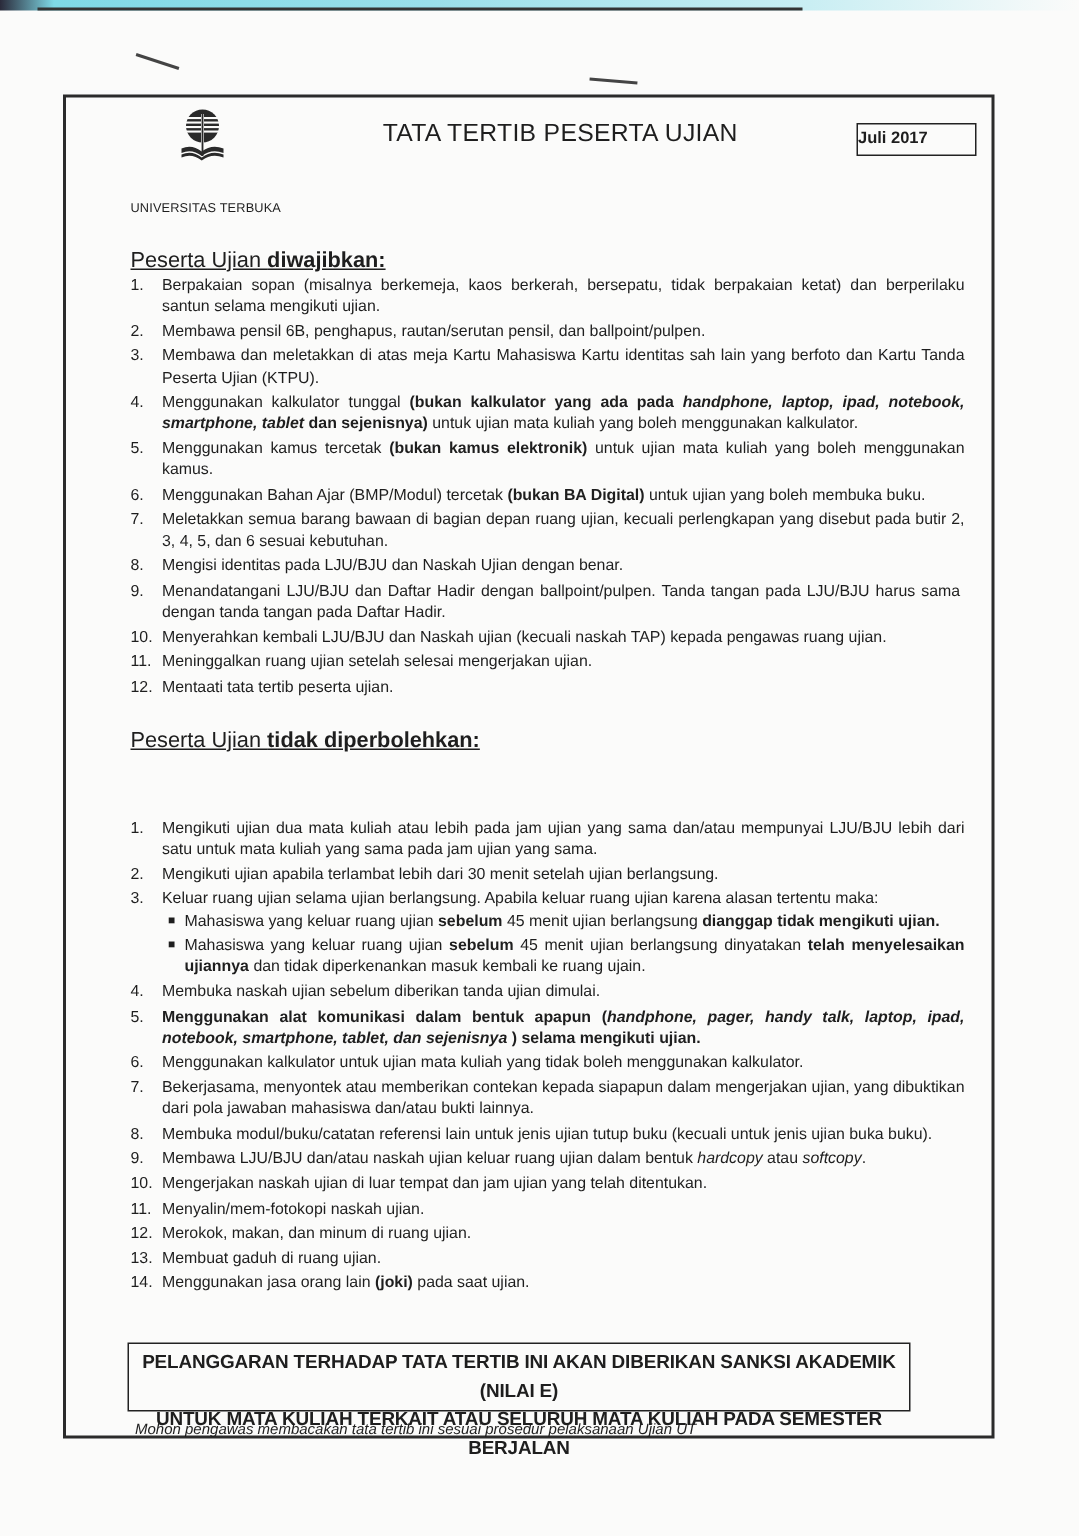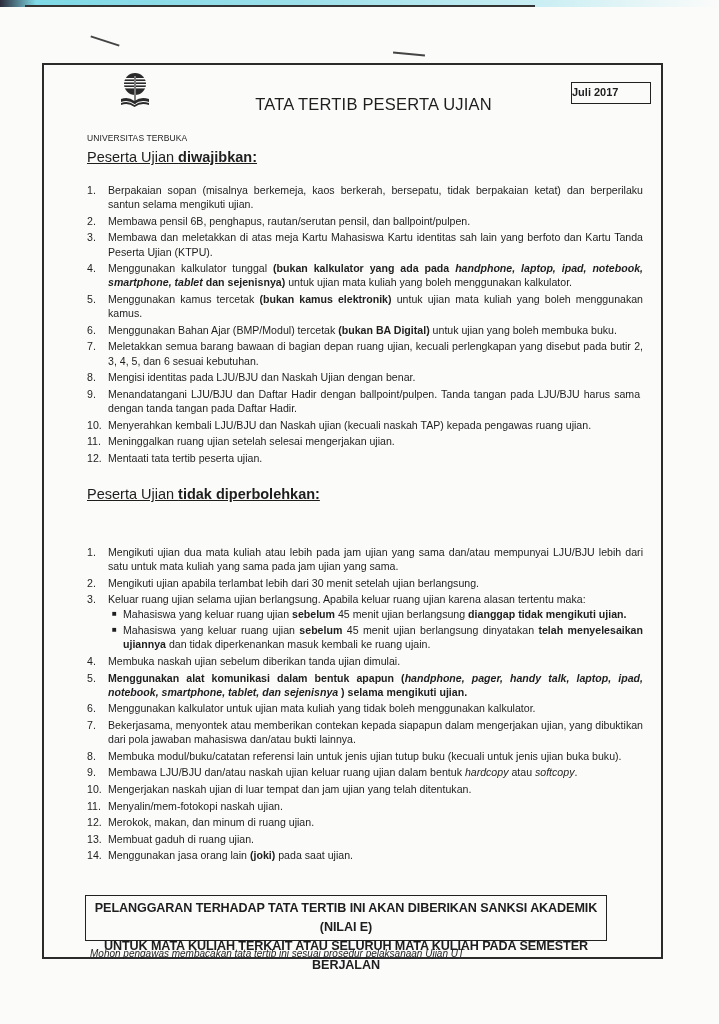--- a/index.html
+++ b/index.html
@@ -12,30 +12,30 @@
   .scan-top-line { position: absolute; left: 25px; top: 5px; width: 510px; height: 2px; background: #333; }
   .mark { position: absolute; height: 2px; background: #444; }
   .mark.m1 { left: 90px; top: 40px; width: 30px; transform: rotate(18deg); }
   .mark.m2 { left: 393px; top: 53px; width: 32px; transform: rotate(5deg); }
 
   .frame { position: absolute; left: 42px; top: 63px; width: 621px; height: 896px;
     border: 2px solid #2b2b2b; box-sizing: border-box; }
 
   .logo { position: absolute; left: 118px; top: 72px; width: 34px; height: 40px; }
   .univ { position: absolute; left: 87px; top: 133px; font-size: 8.5px; letter-spacing: 0.1px; }
-  .title { position: absolute; left: 0; width: 719px; top: 95px; text-align: center;
+  .title { position: absolute; left: 0; width: 719px; top: 80px; text-align: center;
     font-size: 16.5px; letter-spacing: 0.2px; }
   .title span { margin-left: 28px; }
   .date-box { position: absolute; left: 571px; top: 82px; width: 80px; height: 22px;
     border: 1.5px solid #222; box-sizing: border-box; font-size: 11px; font-weight: bold;
     line-height: 19px; }
 
   .section-head { position: absolute; left: 87px; font-size: 14.5px; text-decoration: underline; }
   .section-head b { font-weight: bold; }
-  .sh1 { top: 149px; }
+  .sh1 { top: 166px; }
   .sh2 { top: 486px; }
 
   ol.rules { position: absolute; left: 87px; width: 556px; margin: 0; padding: 0; list-style: none;
     font-size: 10.6px; line-height: 14.2px; text-align: justify; }
   ol.rules > li { position: relative; padding-left: 21px; margin-bottom: 2.4px; }
   ol.rules > li .num { position: absolute; left: 0; top: 0; }
   .list1 { top: 183px; }
   .list2 { top: 545px; }
   ul.sub { list-style: none; margin: 0; padding: 0; }
   ul.sub li { position: relative; padding-left: 15px; margin: 0 0 2.4px 0; }

